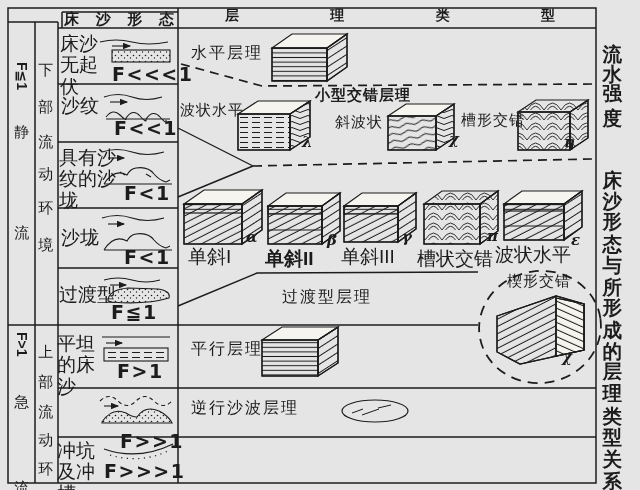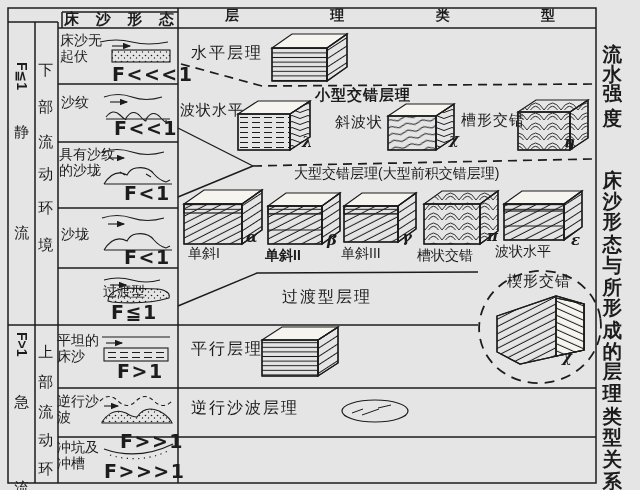--- a/index.html
+++ b/index.html
@@ -7,21 +7,21 @@
          font-family:"Liberation Sans","DejaVu Sans",sans-serif;color:#1c1c1c;}
   svg.art{position:absolute;left:0;top:0;width:640px;height:490px;}
   .t{position:absolute;white-space:nowrap;color:#1c1c1c;line-height:1.12;}
   .wrap{white-space:normal;}
   .b{font-weight:bold;}
   .fval{font-family:"DejaVu Sans",sans-serif;font-weight:bold;font-size:19px;letter-spacing:1.5px;}
   .greek{font-family:"DejaVu Serif",serif;font-style:italic;font-size:15px;font-weight:bold;}
   .vert{writing-mode:vertical-rl;text-orientation:mixed;}
   .vjust{text-align:justify;text-align-last:justify;}
   .hjust{text-align:justify;text-align-last:justify;}
-  .lbl{font-size:14px;}
+  .lbl{font-size:19px;}
   .big{font-size:16px;letter-spacing:2px;}
   .sec{font-size:15px;letter-spacing:1px;}
 </style>
 </head>
 <body>
 
 <div id="stage">
 
   <svg class="art" viewBox="0 0 640 490">
     <defs>
@@ -223,39 +223,37 @@
   <div class="t vert vjust" style="left:37px;top:332px;height:148px;font-size:15px;">上部流动环境</div>
 
   <div class="t lbl wrap" style="left:60px;top:33px;width:50px;">床沙无起伏</div>
   <div class="t fval" style="left:112px;top:64px;">F&lt;&lt;&lt;1</div>
   <div class="t lbl" style="left:61px;top:95px;">沙纹</div>
   <div class="t fval" style="left:114px;top:118px;">F&lt;&lt;1</div>
   <div class="t lbl wrap" style="left:59px;top:147px;width:64px;">具有沙纹的沙垅</div>
   <div class="t fval" style="left:124px;top:183px;">F&lt;1</div>
   <div class="t lbl" style="left:61px;top:227px;">沙垅</div>
   <div class="t fval" style="left:124px;top:247px;">F&lt;1</div>
-  <div class="t lbl" style="left:59px;top:284px;margin-left:44px;">过渡型</div>
+  <div class="t lbl" style="left:59px;top:284px;">过渡型</div>
   <div class="t fval" style="left:111px;top:302px;">F≦1</div>
   <div class="t lbl wrap" style="left:57px;top:333px;width:50px;">平坦的床沙</div>
   <div class="t fval" style="left:117px;top:361px;">F&gt;1</div>
-  <div class="t lbl wrap" style="left:57px;top:394px;width:50px;">逆行沙波</div>
   <div class="t fval" style="left:112px;top:431px;margin-left:8px;">F&gt;&gt;1</div>
   <div class="t lbl wrap" style="left:57px;top:440px;width:50px;">冲坑及冲槽</div>
   <div class="t fval" style="left:104px;top:461px;">F&gt;&gt;&gt;1</div>
 
   <div class="t big" style="left:191px;top:44px;">水平层理</div>
   <div class="t sec b" style="left:315px;top:87px;">小型交错层理</div>
   <div class="t sec" style="left:180px;top:102px;">波状水平</div>
   <div class="t greek" style="left:302px;top:134px;">λ</div>
   <div class="t sec" style="left:335px;top:114px;">斜波状</div>
   <div class="t greek" style="left:449px;top:131px;">χ</div>
   <div class="t sec" style="left:461px;top:112px;">槽形交错</div>
   <div class="t greek" style="left:564px;top:134px;">η</div>
 
-  <div class="t" style="left:294px;top:166px;font-size:14px;">大型交错层理(大型前积交错层理)</div>
   <div class="t lbl" style="left:188px;top:246px;">单斜I</div>
   <div class="t greek" style="left:246px;top:229px;">α</div>
   <div class="t lbl" style="left:265px;top:248px;font-weight:bold;">单斜II</div>
   <div class="t greek" style="left:327px;top:232px;">β</div>
   <div class="t lbl" style="left:341px;top:246px;">单斜III</div>
   <div class="t greek" style="left:402px;top:229px;">γ</div>
   <div class="t lbl" style="left:417px;top:248px;">槽状交错</div>
   <div class="t greek" style="left:487px;top:228px;">π</div>
   <div class="t lbl" style="left:495px;top:244px;">波状水平</div>
   <div class="t greek" style="left:571px;top:232px;">ε</div>

